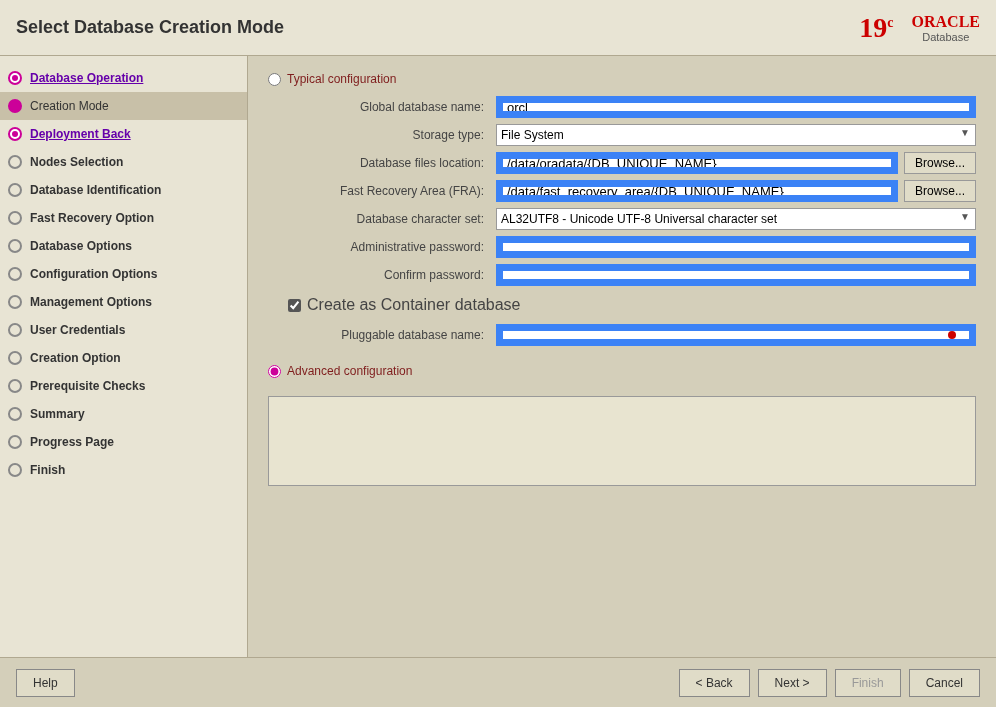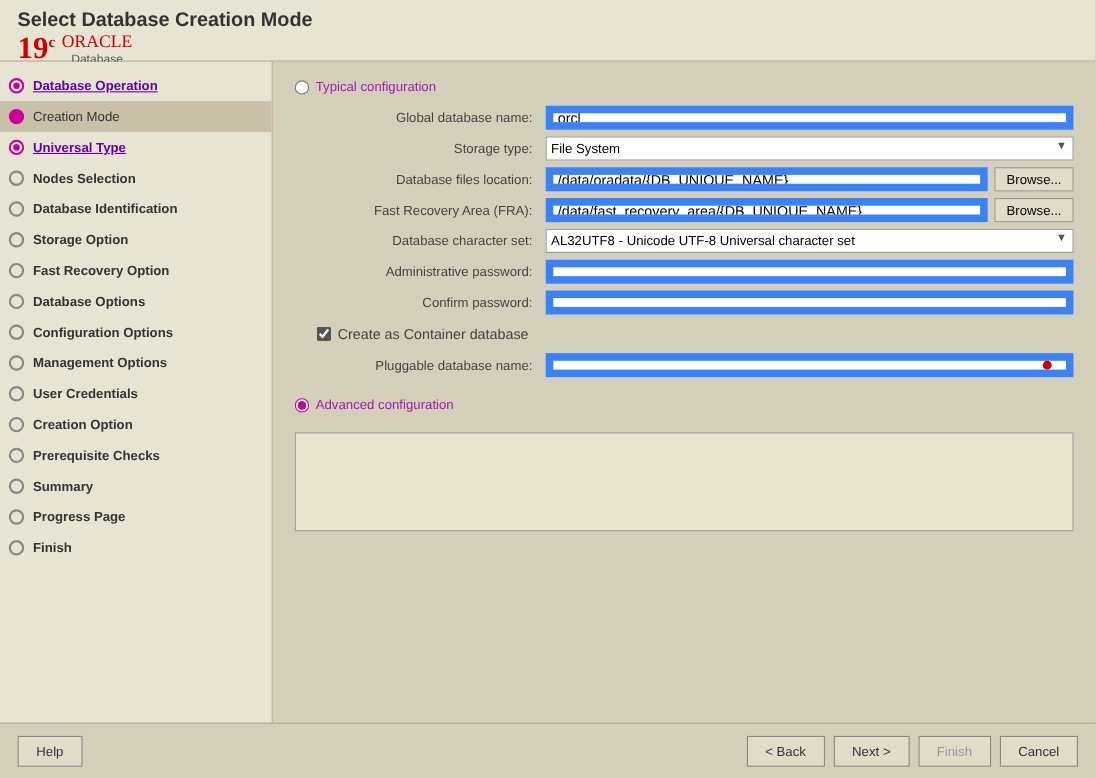--- a/index.html
+++ b/index.html
@@ -12,34 +12,34 @@
       overflow: hidden;
       display: flex;
       flex-direction: column;
     }
 
     
     .header {
       background: #e8e4d4;
       border-bottom: 1px solid #b0a890;
       display: flex;
+      align-items: center;
       justify-content: space-between;
-      padding: 8px 16px;
+      padding: 24px 16px;
       height: 56px;
-      flex-direction: column;
     }
     .header-title {
       font-size: 18px;
       font-weight: bold;
       color: #333;
     }
     .oracle-logo {
       display: flex;
       align-items: center;
-      gap: 0;
+      gap: 12px;
     }
 
     
     .main-content {
       display: flex;
       flex: 1;
       overflow: hidden;
     }
 
     
@@ -136,21 +136,21 @@
       align-items: center;
       gap: 6px;
       cursor: pointer;
     }
     .radio-option input[type="radio"] {
       cursor: pointer;
       accent-color: #cc0099;
     }
     .radio-label {
       font-size: 12px;
-      color: #a21caf;
+      color: #7f1d1d;
     }
 
     
     .form-section {
       display: grid;
       grid-template-columns: 200px 1fr;
       gap: 6px 8px;
       align-items: center;
       margin-left: 20px;
     }
@@ -213,21 +213,21 @@
       display: flex;
       align-items: center;
       gap: 6px;
       margin-left: 20px;
     }
     .checkbox-row input[type="checkbox"] {
       cursor: pointer;
       accent-color: #555;
     }
     .checkbox-label {
-      font-size: 13px;
+      font-size: 16px;
       color: #444;
     }
 
     
     .pluggable-row {
       display: grid;
       grid-template-columns: 200px 1fr;
       gap: 6px 8px;
       align-items: center;
       margin-left: 20px;
@@ -297,21 +297,21 @@
     }
   </style>
 </head>
 <body>
 
 <div class="header">
   <span class="header-title">Select Database Creation Mode</span>
   <div class="oracle-logo">
     <span style="font-size:28px; font-weight:bold; color:#cc0000; font-family:serif;">19<sup style="font-size:14px;">c</sup></span>
     <div style="margin-left:6px;">
-      <span style="color:#cc0000; font-size:16px; font-weight:normal; font-family:serif; display:block;">ORACLE</span>
+      <span style="color:#cc0000; font-size:16px; font-weight:bold; font-family:serif; display:block;">ORACLE</span>
       <span style="color:#555; font-size:11px; display:block; text-align:center;">Database</span>
     </div>
   </div>
 </div>
 
 <div class="main-content">
 
   <div class="sidebar">
 
     <div class="sidebar-item">
@@ -325,43 +325,37 @@
       <div class="item-icon">
           <div class="icon-circle active-icon"></div>
         </div>
       <span class="item-label active-label">Creation Mode</span>
     </div>
 
     <div class="sidebar-item">
       <div class="item-icon">
           <div class="icon-circle done-icon"></div>
         </div>
-      <a href="#" class="item-label">Universal Type</a>
+      <a href="#" class="item-label">Deployment Back</a>
     </div>
 
     <div class="sidebar-item">
       <div class="item-icon">
           <div class="icon-circle"></div>
         </div>
       <span class="item-label">Nodes Selection</span>
     </div>
 
     <div class="sidebar-item">
       <div class="item-icon">
           <div class="icon-circle"></div>
         </div>
       <span class="item-label">Database Identification</span>
     </div>
 
-    <div class="sidebar-item">
-      <div class="item-icon">
-          <div class="icon-circle"></div>
-        </div>
-      <span class="item-label">Storage Option</span>
-    </div>
 
     <div class="sidebar-item">
       <div class="item-icon">
           <div class="icon-circle"></div>
         </div>
       <span class="item-label">Fast Recovery Option</span>
     </div>
 
     <div class="sidebar-item">
       <div class="item-icon">

